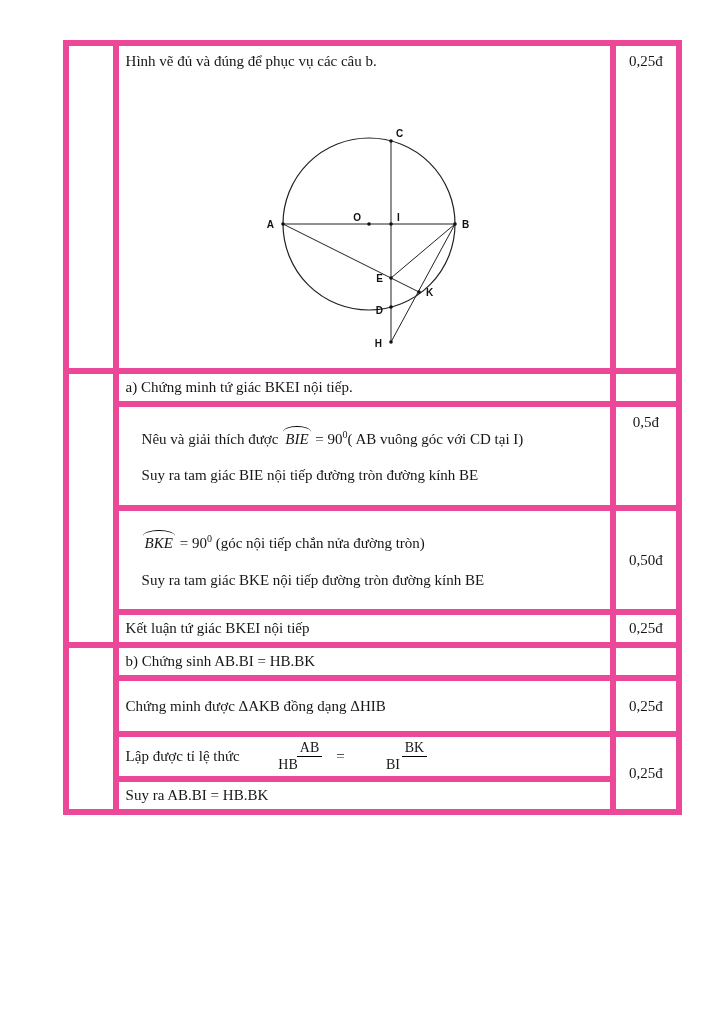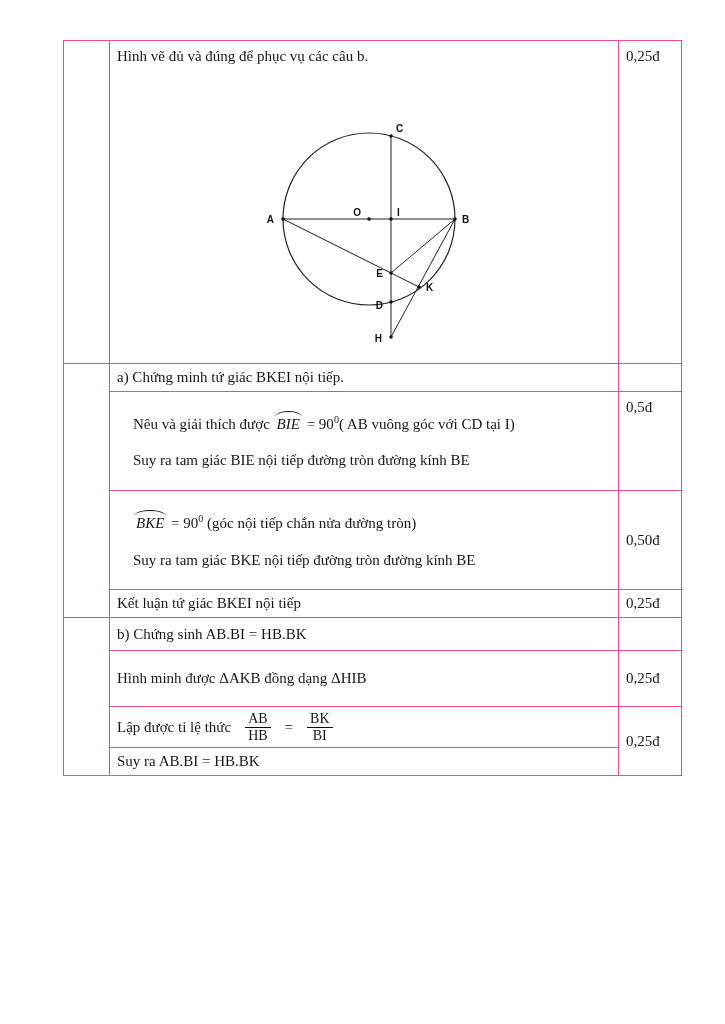--- a/index.html
+++ b/index.html
@@ -2,39 +2,39 @@
 <html><head>
 <meta charset="utf-8">
 <style>
   html,body{margin:0;padding:0;}
   body{
     width:725px;height:1024px;background:#ffffff;
     font-family:"Liberation Serif",serif;color:#161616;font-size:15px;
   }
   .page{position:relative;padding:40px 43px 0 63px;box-sizing:border-box;}
   table.answer-table{border-collapse:collapse;width:619px;table-layout:fixed;}
-  td{border:1px solid #ec4899;vertical-align:top;padding:3px 7px;line-height:1.38;}
+  td{border:6px solid #ec4899;vertical-align:top;padding:3px 7px;line-height:1.38;}
   td.col-left{width:42px;padding:0;}
   td.col-main{width:461px;}
-  td.col-pts{width:44px;vertical-align:middle;}
+  td.col-pts{width:44px;text-align:center;vertical-align:middle;}
   td.pts-top{vertical-align:top;padding-top:5px;}
   .cap{padding-top:2px;}
   svg.fig{display:block;margin:50px auto 4px auto;}
   svg text{font:bold 10px "Liberation Sans","DejaVu Sans",sans-serif;fill:#111;}
   .line{margin:16px;}
   .widehat{font-style:italic;position:relative;display:inline-block;padding:3px 3px 0 3px;}
   .widehat::before{
     content:"";position:absolute;left:1px;right:1px;top:0;height:5px;
     border-top:1.3px solid #000;
     border-radius:50% 50% 0 0 / 100% 100% 0 0;
   }
   sup{font-size:10px;line-height:0;}
   .ratio-line{display:flex;align-items:center;gap:12px;}
   .frac{display:inline-block;text-align:center;font-size:14px;line-height:1.15;margin:0 2px;}
-  .frac .num{display:block;border-bottom:1px solid #000;padding:0 3px;}
+  .frac .num{display:block;border-bottom:1px solid #000;padding:0 3px;margin-left:43px;}
   .frac .den{display:block;padding:0 3px;}
   .footer-note{width:619px;text-align:center;font-style:italic;margin-top:7px;}
   .footer-end{width:619px;text-align:center;font-style:italic;margin-top:17px;}
 </style>
 </head>
 <body>
 
 <div class="page">
 
   <table class="answer-table">
@@ -105,21 +105,21 @@
       <td class="col-pts">0,25đ</td>
     </tr>
 
     <tr style="height:33px;">
       <td class="col-left" rowspan="4"></td>
       <td class="col-main" style="vertical-align:middle;">b) Chứng sinh AB.BI = HB.BK</td>
       <td class="col-pts"></td>
     </tr>
 
     <tr style="height:56px;">
-      <td class="col-main" style="vertical-align:middle;">Hình minh được ΔAKB  đồng dạng ΔHIB</td>
+      <td class="col-main" style="vertical-align:middle;">Chứng minh được ΔAKB  đồng dạng ΔHIB</td>
       <td class="col-pts">0,25đ</td>
     </tr>
 
     <tr style="height:41px;">
       <td class="col-main" style="vertical-align:middle;">
         <div class="ratio-line">
           <span>Lập được tỉ lệ thức </span>
           <span class="frac">
                 <span class="num">AB</span>
                 <span class="den">HB</span>

